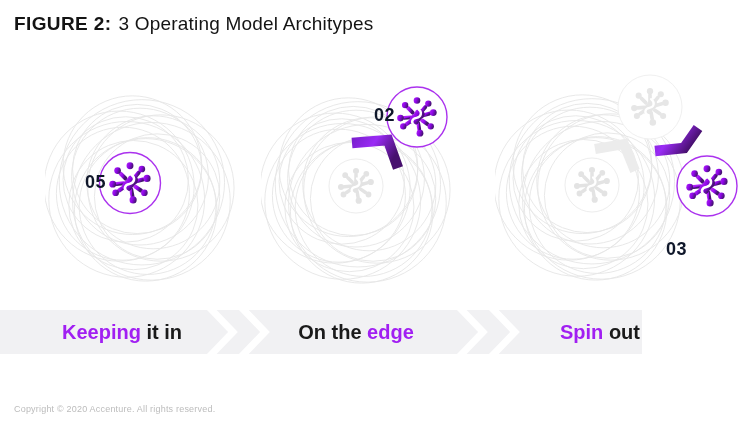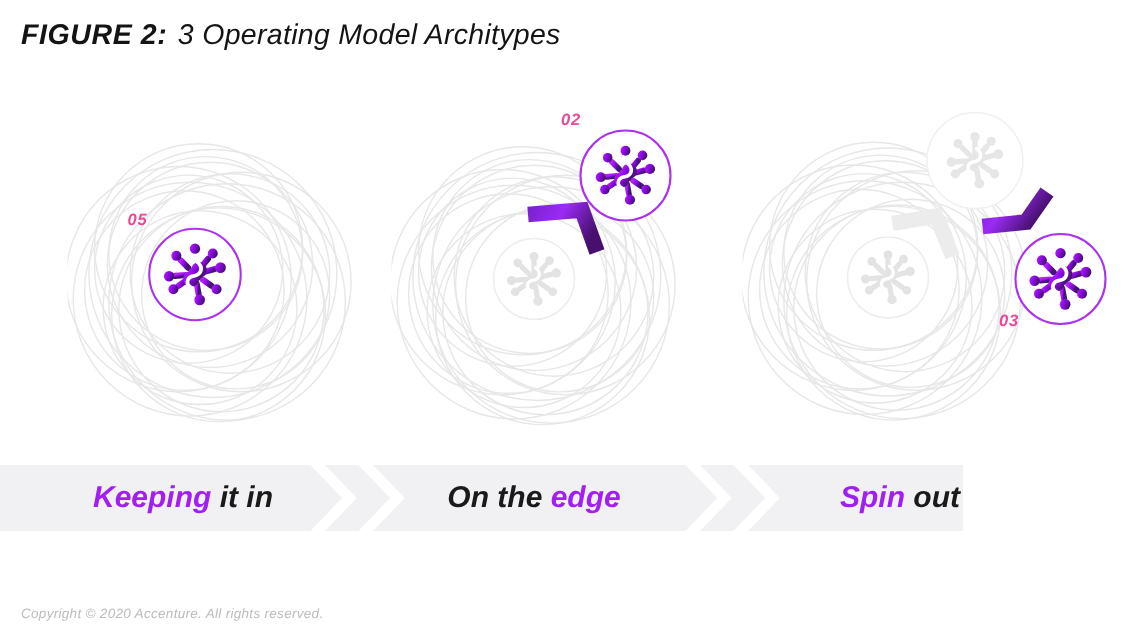--- a/index.html
+++ b/index.html
@@ -1,29 +1,28 @@
 <!DOCTYPE html>
 <html><head>
 <meta charset="utf-8">
 <style>
   html,body{margin:0;padding:0;background:#fff;}
   .page{
     position:relative;width:750px;height:422px;overflow:hidden;background:#ffffff;
     font-family:"Liberation Sans", sans-serif;
-    font-style:italic;
   }
   .figure-title{
     position:absolute;left:14px;top:13px;font-size:19px;color:#141414;letter-spacing:.2px;
     white-space:nowrap;
   }
   .figure-title .fig-label{font-weight:700;letter-spacing:.4px;margin-right:7px;}
   .figure-title .fig-text{font-weight:400;}
   .diagram-svg{position:absolute;left:0;top:0;}
   .step-label{
-    position:absolute;font-size:11px;font-weight:700;color:#ec4899;letter-spacing:.5px;
+    position:absolute;font-size:18px;font-weight:700;color:#0f172a;letter-spacing:.5px;margin-top:31px;
   }
   .step-label-01{left:85px;top:141px;}
   .step-label-02{left:374px;top:74px;}
   .step-label-03{left:666px;top:208px;}
   .process-band{
     position:absolute;left:0;top:310px;width:642px;height:44px;background:#f1f1f3;
   }
   .band-sep-svg{position:absolute;left:0;top:0;}
   .band-label{
     position:absolute;top:0;height:44px;line-height:44px;transform:translateX(-50%);

